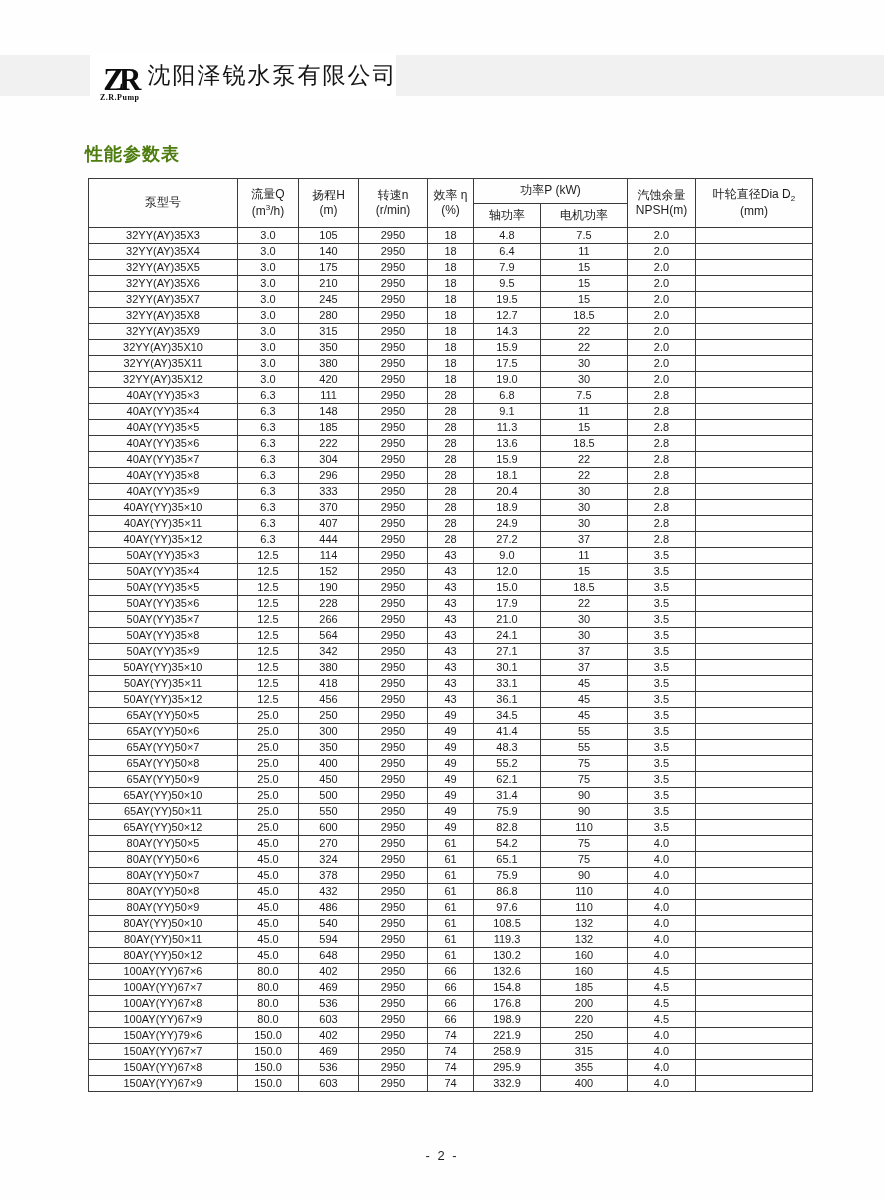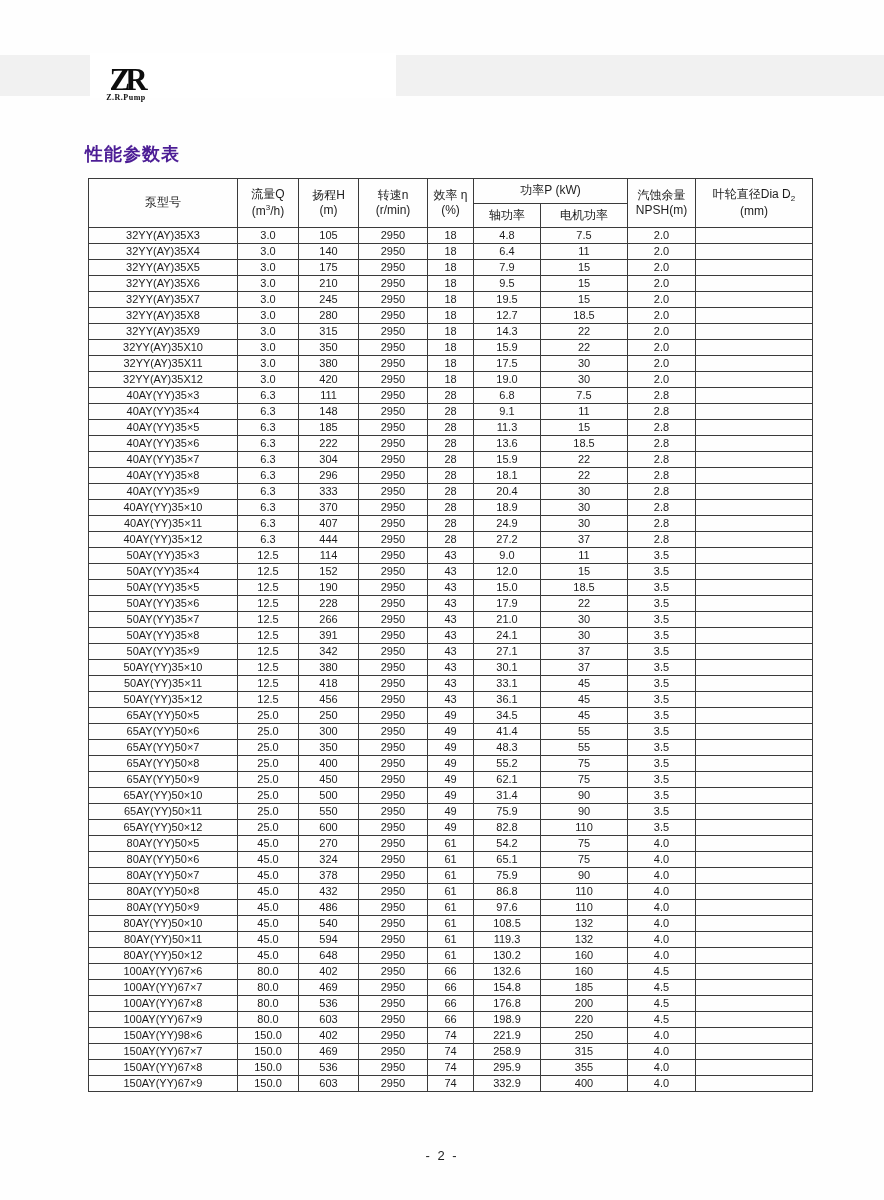--- a/index.html
+++ b/index.html
@@ -27,21 +27,21 @@
     font-family:"Liberation Serif","DejaVu Serif",serif;
     font-weight:bold; font-size:8px; letter-spacing:0.5px; line-height:9px;
   }
   .company-name {
     margin-left:8px; font-size:23px; color:#141414; letter-spacing:2px;
     white-space:nowrap;
   }
   
   .doc-title {
     position:absolute; left:85px; top:142px;
-    font-size:18px; font-weight:bold; color:#4c1d95; letter-spacing:1px;
+    font-size:18px; font-weight:bold; color:#4d7c0f; letter-spacing:1px;
   }
   
   table.params {
     position:absolute; left:88px; top:178px; width:724px;
     border-collapse:collapse; table-layout:fixed;
     color:#1c1c1c;
   }
   table.params th, table.params td {
     border:1px solid #3b3b3b; text-align:center; vertical-align:middle;
     padding:0; overflow:hidden; white-space:nowrap; font-weight:normal;
@@ -62,20 +62,21 @@
 <body>
 
 <div class="page">
 
   <div class="band">
     <div class="logo-patch">
       <div class="logo-block">
         <div class="logo-zr">ZR</div>
         <div class="logo-sub">Z.R.Pump</div>
       </div>
+      <div class="company-name">沈阳泽锐水泵有限公司</div>
     </div>
   </div>
 
   <div class="doc-title">性能参数表</div>
 
   <table class="params">
     <colgroup>
       <col style="width:149px">
       <col style="width:61px">
       <col style="width:60px">
@@ -392,21 +393,21 @@
           <td>2950</td>
           <td>43</td>
           <td>21.0</td>
           <td>30</td>
           <td>3.5</td>
           <td></td>
         </tr>
         <tr>
           <td>50AY(YY)35×8</td>
           <td>12.5</td>
-          <td>391</td>
+          <td>564</td>
           <td>2950</td>
           <td>43</td>
           <td>24.1</td>
           <td>30</td>
           <td>3.5</td>
           <td></td>
         </tr>
         <tr>
           <td>50AY(YY)35×9</td>
           <td>12.5</td>
@@ -665,21 +666,21 @@
           <td>80.0</td>
           <td>603</td>
           <td>2950</td>
           <td>66</td>
           <td>198.9</td>
           <td>220</td>
           <td>4.5</td>
           <td></td>
         </tr>
         <tr>
-          <td>150AY(YY)98×6</td>
+          <td>150AY(YY)79×6</td>
           <td>150.0</td>
           <td>402</td>
           <td>2950</td>
           <td>74</td>
           <td>221.9</td>
           <td>250</td>
           <td>4.0</td>
           <td></td>
         </tr>
         <tr>

